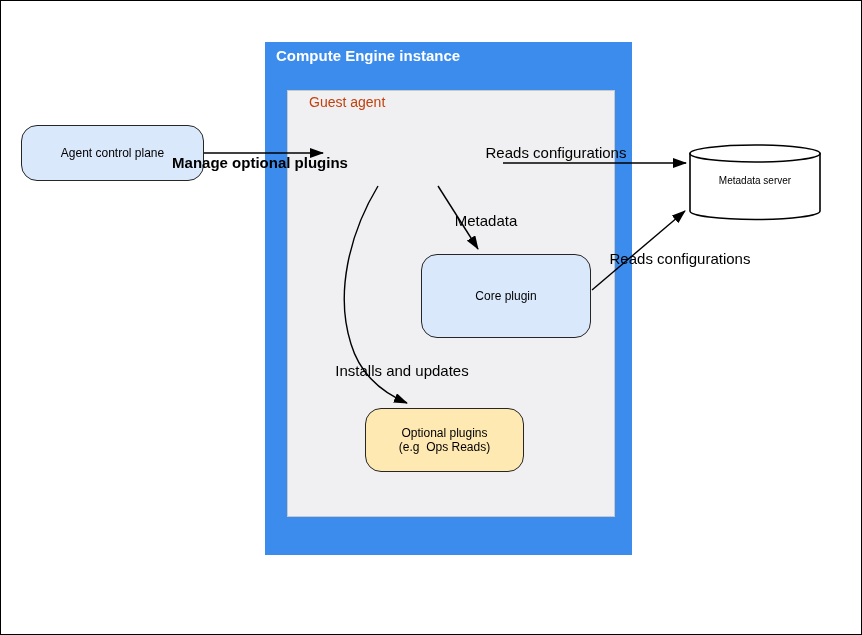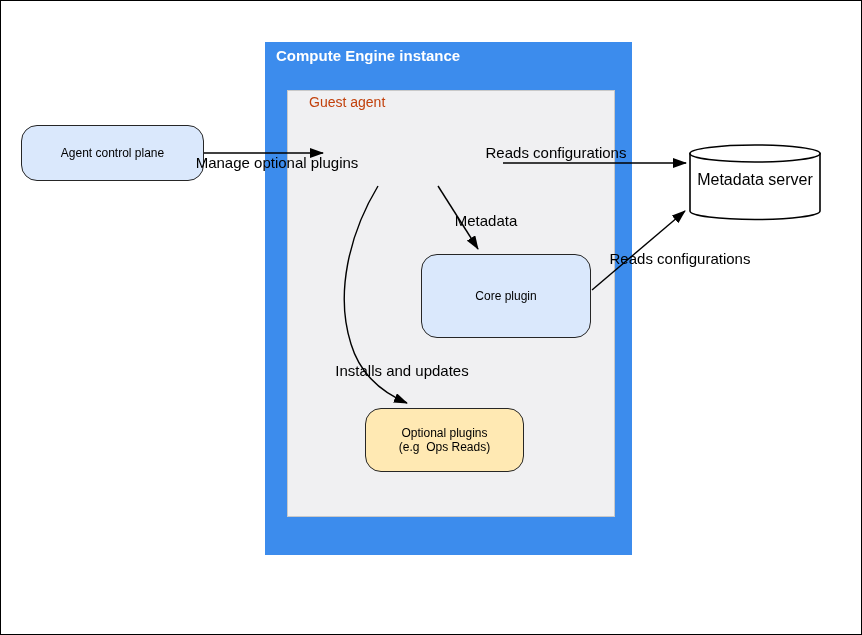--- a/index.html
+++ b/index.html
@@ -73,34 +73,34 @@
     position: absolute;
     left: 0; top: 0;
     width: 862px; height: 635px;
     pointer-events: none;
   }
 
   .cylinder-label {
     position: absolute;
     left: 754px; top: 179px;
     transform: translate(-50%, -50%);
-    font-size: 16px;
+    font-size: 10px;
     color: #000000;
     white-space: nowrap;
   }
 
   
   .edge-label {
     position: absolute;
     transform: translate(-50%, -50%);
     font-size: 15px;
     color: #000000;
     white-space: nowrap;
   }
-  .edge-label-a { left: 276px; top: 161px; }
+  .edge-label-a { left: 259px; top: 161px; font-weight: bold; }
   .edge-label-b { left: 555px; top: 151px; }
   .edge-label-c { left: 485px; top: 219px; }
   .edge-label-d { left: 679px; top: 257px; }
   .edge-label-e { left: 401px; top: 341px; margin-top: 28px; }
 </style>
 </head>
 <body>
 
 <div class="canvas">
 

